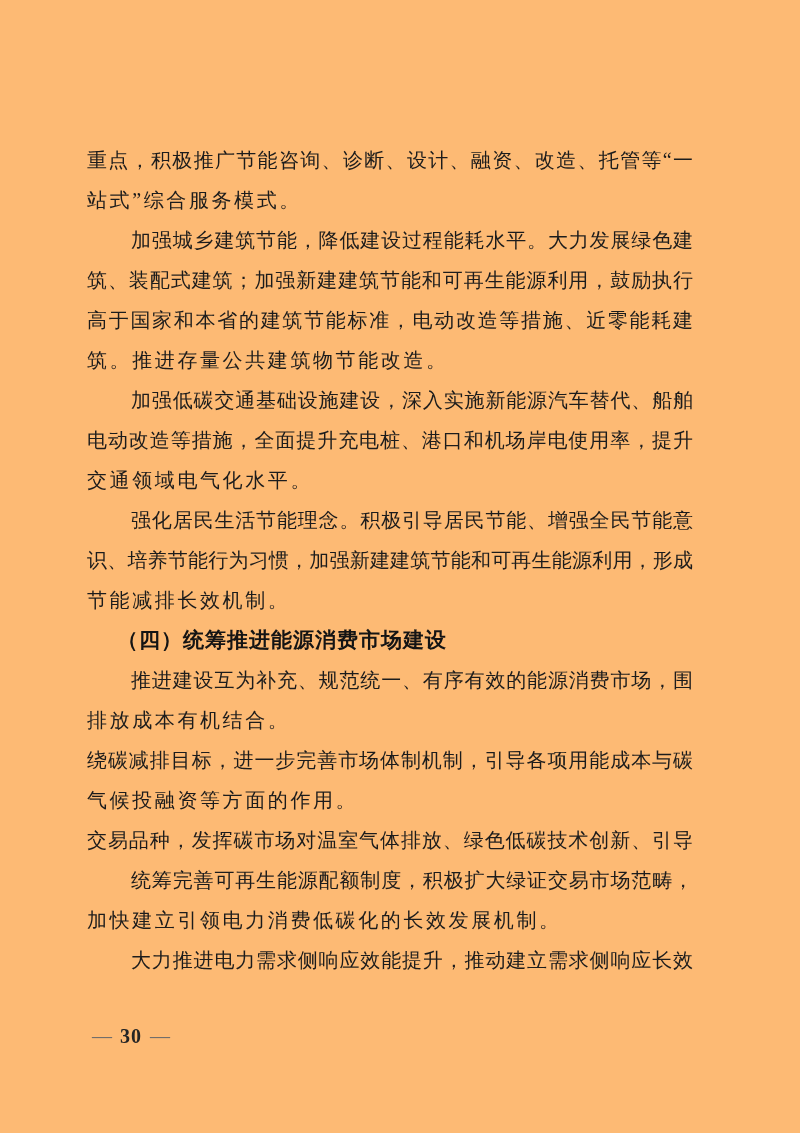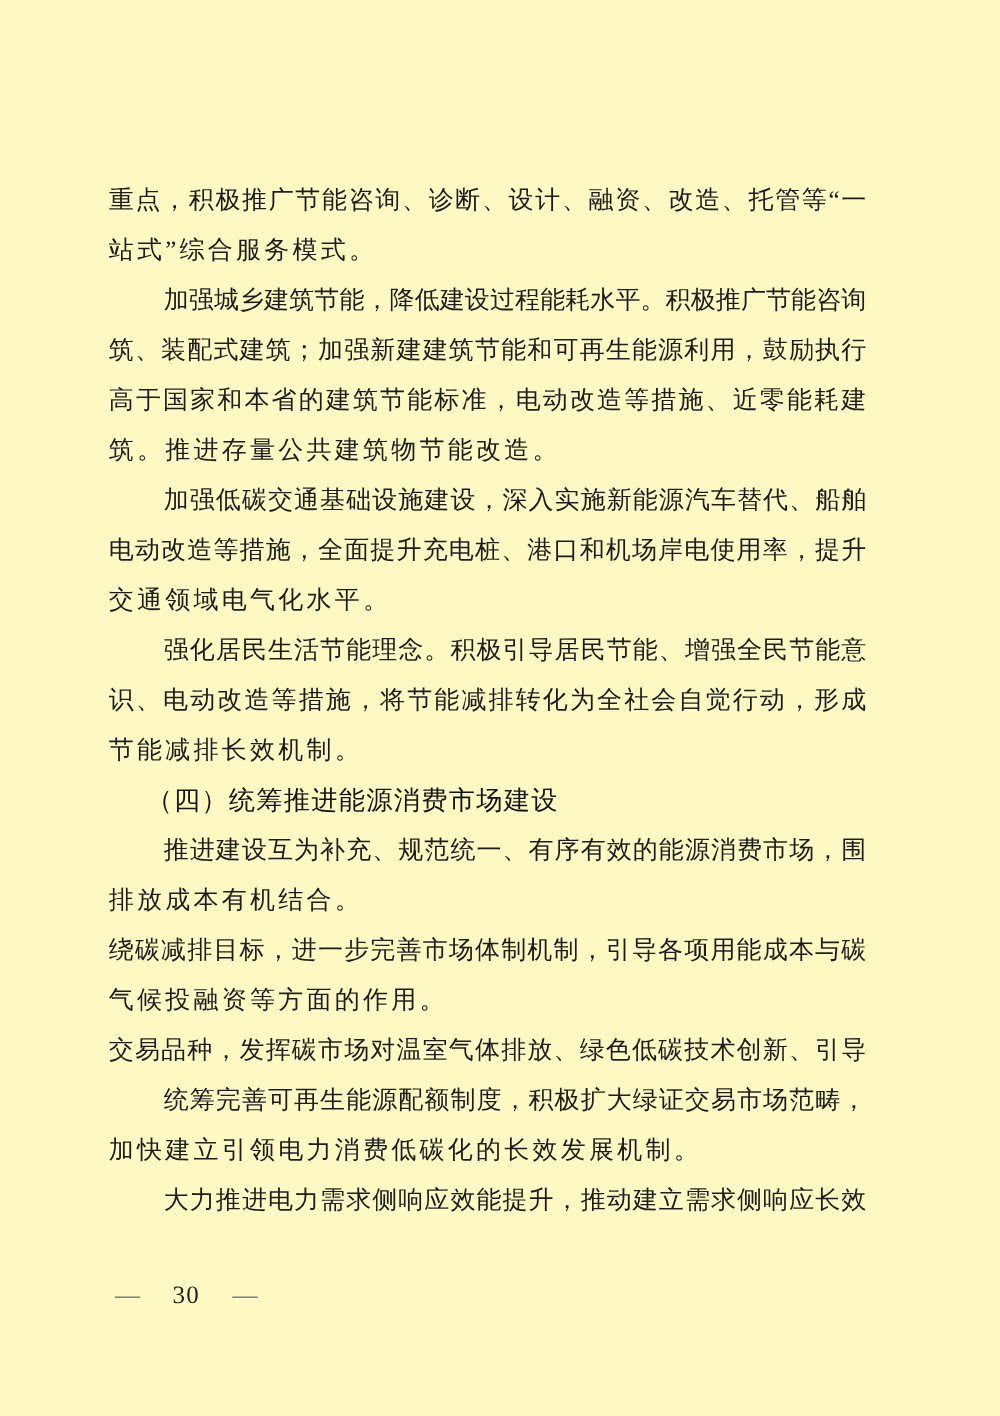--- a/index.html
+++ b/index.html
@@ -4,21 +4,21 @@
 <style>
   html, body {
     margin: 0;
     padding: 0;
     background: #ffffff;
   }
   .page {
     position: relative;
     width: 800px;
     height: 1133px;
-    background: #fef9c3;
+    background: #fdba74;
     font-family: "Liberation Serif", "DejaVu Serif", serif;
     overflow: hidden;
   }
   .doc-body {
     position: absolute;
     left: 87px;
     top: 140px;
     width: 606px;
   }
   .line {
@@ -35,61 +35,62 @@
     text-align: right;
     text-align-last: left;
     letter-spacing: 2.6px;
   }
   .line.indent {
     text-indent: 44px;
   }
   .line.heading {
     text-align: left;
     text-align-last: left;
-    font-weight: normal;
+    font-weight: bold;
     text-indent: 30px;
     font-size: 21px;
     letter-spacing: 1px;
     color: #141414;
   }
   .footer {
     position: absolute;
     left: 92px;
     top: 1024px;
     font-size: 20px;
     line-height: 24px;
     white-space: nowrap;
   }
   .footer .dash {
     color: #6a6a6a;
   }
   .footer .num {
     color: #242424;
-    margin: 0 26px;
+    margin: 0 8px;
     letter-spacing: 1px;
+    font-weight: bold;
   }
 </style>
 </head>
 <body>
 
 <div class="page">
 
   <div class="doc-body" id="doc-body">
 
   <div class="line">重点，积极推广节能咨询、诊断、设计、融资、改造、托管等“一</div>
       <div class="line plain">站式”综合服务模式。</div>
-      <div class="line indent">加强城乡建筑节能，降低建设过程能耗水平。积极推广节能咨询</div>
+      <div class="line indent">加强城乡建筑节能，降低建设过程能耗水平。大力发展绿色建</div>
       <div class="line">筑、装配式建筑；加强新建建筑节能和可再生能源利用，鼓励执行</div>
       <div class="line">高于国家和本省的建筑节能标准，电动改造等措施、近零能耗建</div>
       <div class="line plain">筑。推进存量公共建筑物节能改造。</div>
       <div class="line indent">加强低碳交通基础设施建设，深入实施新能源汽车替代、船舶</div>
       <div class="line">电动改造等措施，全面提升充电桩、港口和机场岸电使用率，提升</div>
       <div class="line plain">交通领域电气化水平。</div>
       <div class="line indent">强化居民生活节能理念。积极引导居民节能、增强全民节能意</div>
-      <div class="line">识、电动改造等措施，将节能减排转化为全社会自觉行动，形成</div>
+      <div class="line">识、培养节能行为习惯，加强新建建筑节能和可再生能源利用，形成</div>
       <div class="line plain">节能减排长效机制。</div>
       <div class="line heading">（四）统筹推进能源消费市场建设</div>
       <div class="line indent">推进建设互为补充、规范统一、有序有效的能源消费市场，围</div>
       <div class="line plain">排放成本有机结合。</div>
       <div class="line">绕碳减排目标，进一步完善市场体制机制，引导各项用能成本与碳</div>
       <div class="line plain">气候投融资等方面的作用。</div>
       <div class="line">交易品种，发挥碳市场对温室气体排放、绿色低碳技术创新、引导</div>
       <div class="line indent">统筹完善可再生能源配额制度，积极扩大绿证交易市场范畴，</div>
       <div class="line plain">加快建立引领电力消费低碳化的长效发展机制。</div>
       <div class="line indent">大力推进电力需求侧响应效能提升，推动建立需求侧响应长效</div>

